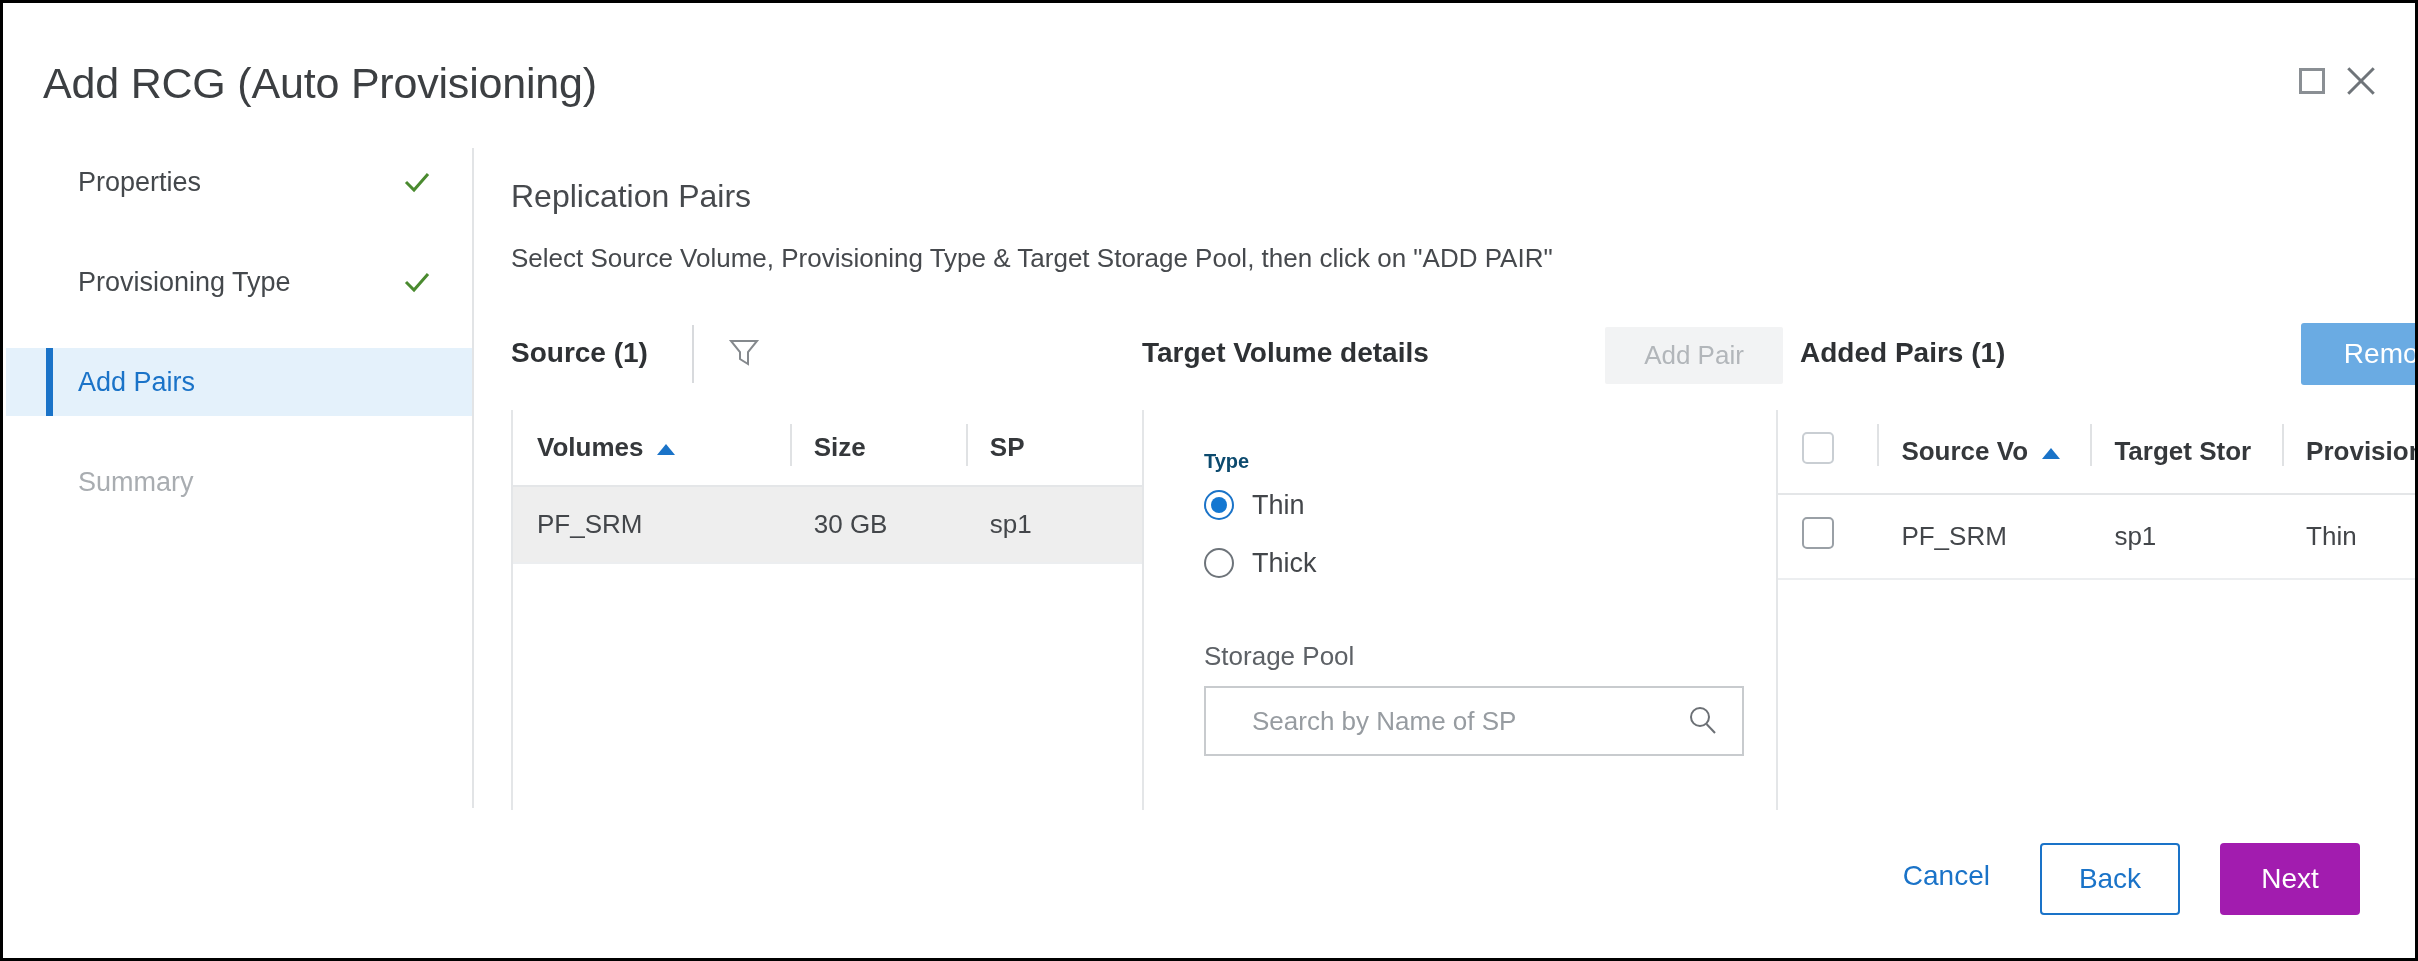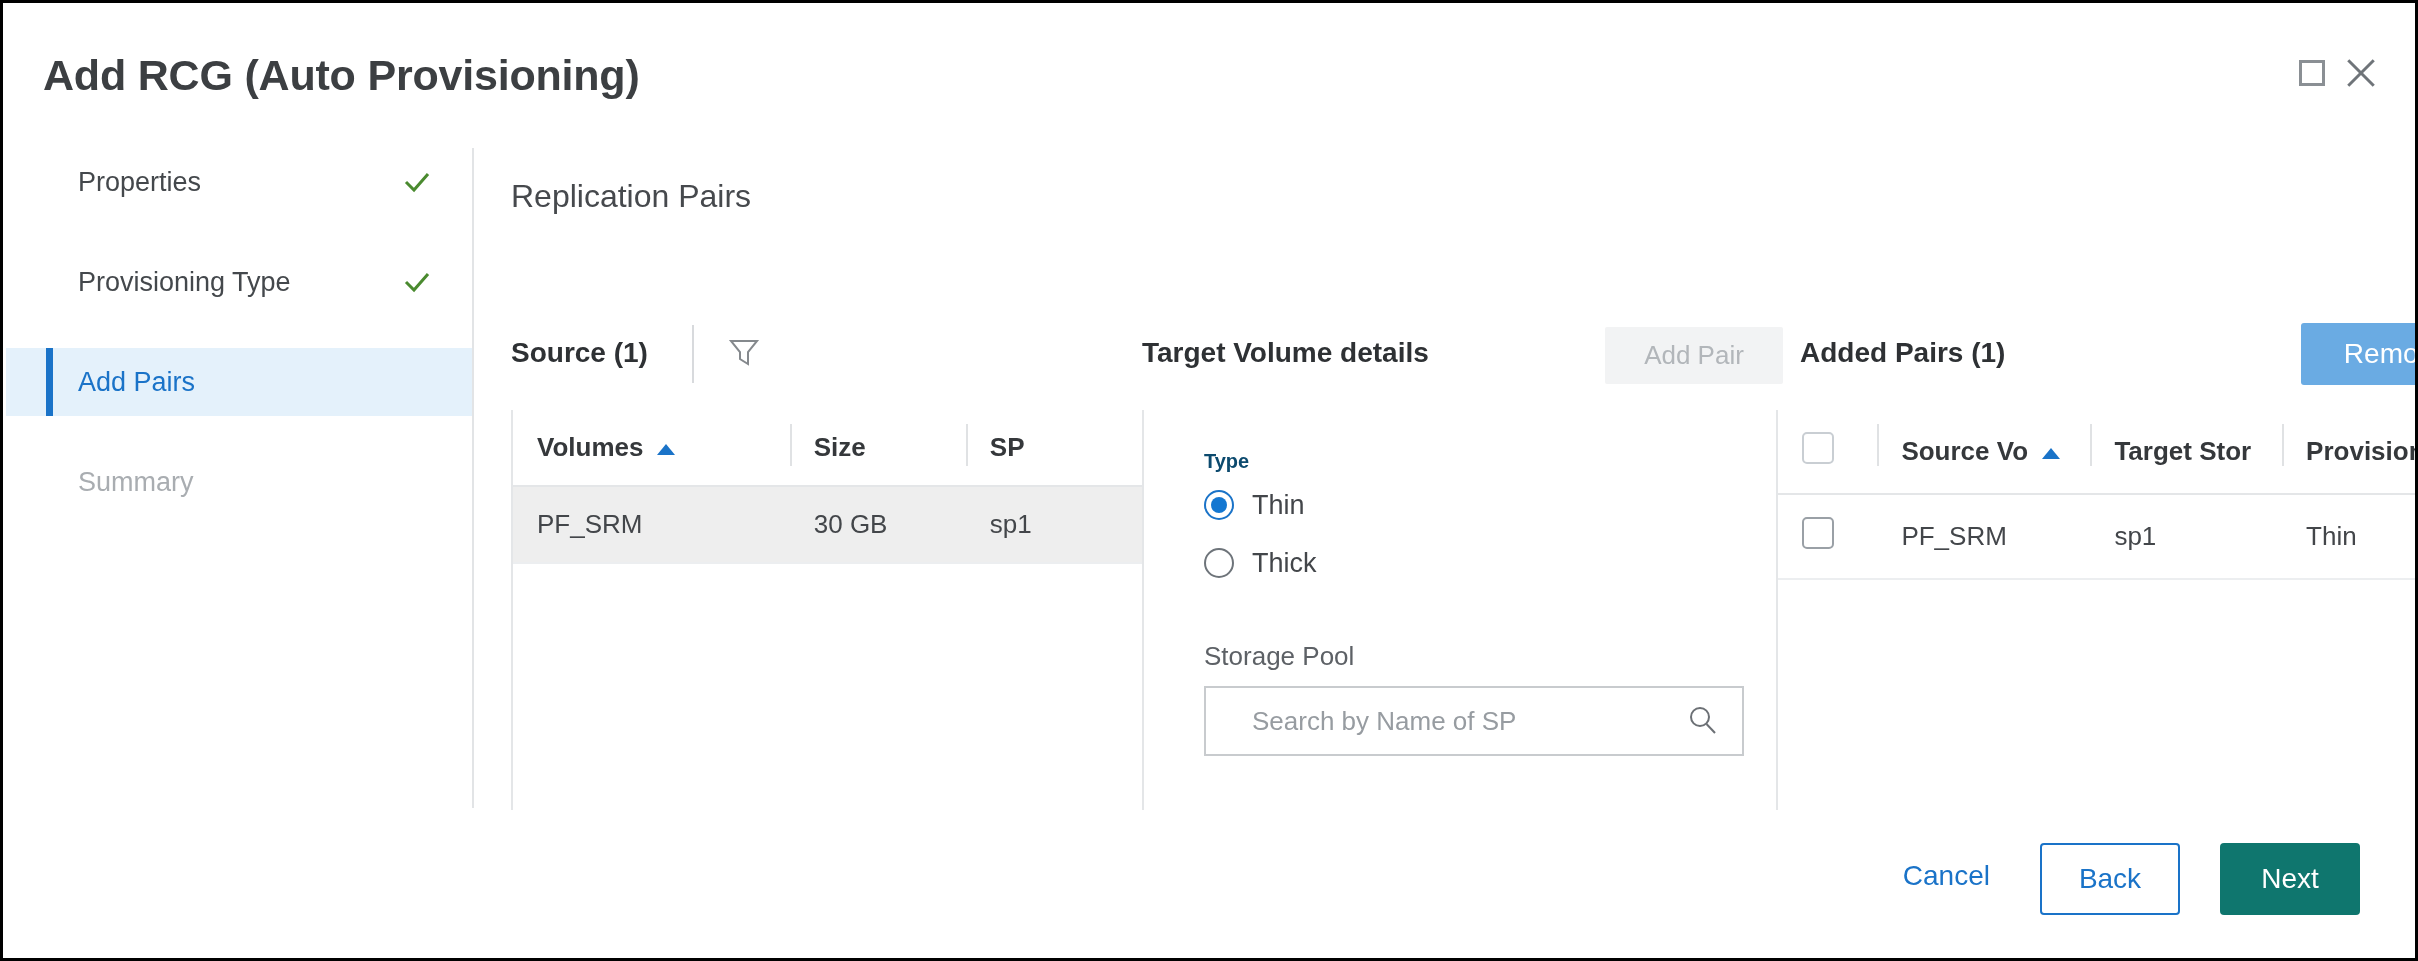--- a/index.html
+++ b/index.html
@@ -17,24 +17,23 @@
     height: 961px;
     background: #ffffff;
     box-sizing: border-box;
     border: 3px solid #000000;
     overflow: hidden;
   }
 
   
   .titlebar {
     position: absolute;
-    left: 0; top: 0;
+    left: 0; top: 8px;
     width: 100%;
     height: 145px;
-    font-weight: bold;
   }
   .dialog-title {
     position: absolute;
     left: 40px;
     top: 48px;
     font-size: 43px;
     color: #3c3f42;
     letter-spacing: -0.2px;
     white-space: nowrap;
   }
@@ -422,21 +421,21 @@
     font-family: "Liberation Sans", sans-serif;
     border-radius: 4px;
     cursor: pointer;
   }
   .btn-next {
     position: absolute;
     right: 40px;
     top: 38px;
     width: 140px;
     height: 72px;
-    background: #0f766e;
+    background: #a21caf;
     border: none;
     color: #ffffff;
     font-size: 28px;
     font-family: "Liberation Sans", sans-serif;
     border-radius: 4px;
     cursor: pointer;
   }
 </style>
 </head>
 <body>
@@ -478,20 +477,21 @@
     <div class="step disabled" style="top:300px;">
       <span class="step-label">Summary</span>
     </div>
 
   </div>
   <div class="sidebar-divider"></div>
 
   <div class="main">
 
     <div class="section-title">Replication Pairs</div>
+    <div class="section-subtitle">Select Source Volume, Provisioning Type &amp; Target Storage Pool, then click on "ADD PAIR"</div>
 
     <div class="toolbar">
       <div class="source-label">Source (1)</div>
       <div class="toolbar-sep"></div>
       <span class="filter-icon">
         <svg width="34" height="34" viewBox="0 0 34 34">
             <path d="M4 6 L30 6 L21 17 L21 29 L13 24 L13 17 Z" fill="none" stroke="#85898d" stroke-width="2"></path>
           </svg>
       </span>
       <div class="target-label">Target Volume details</div>

